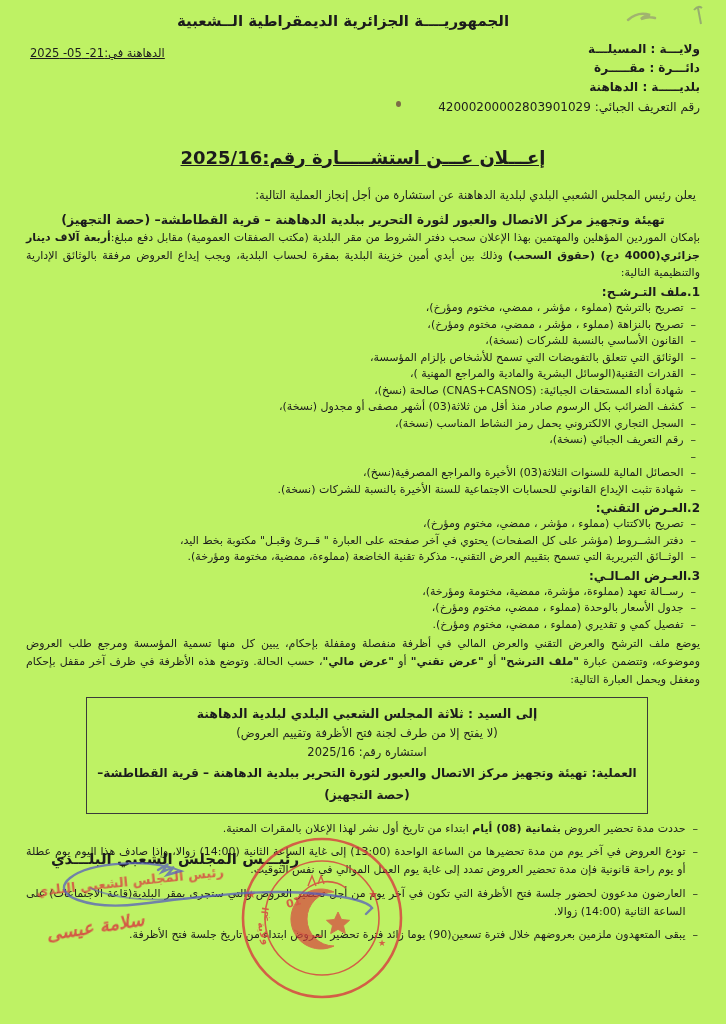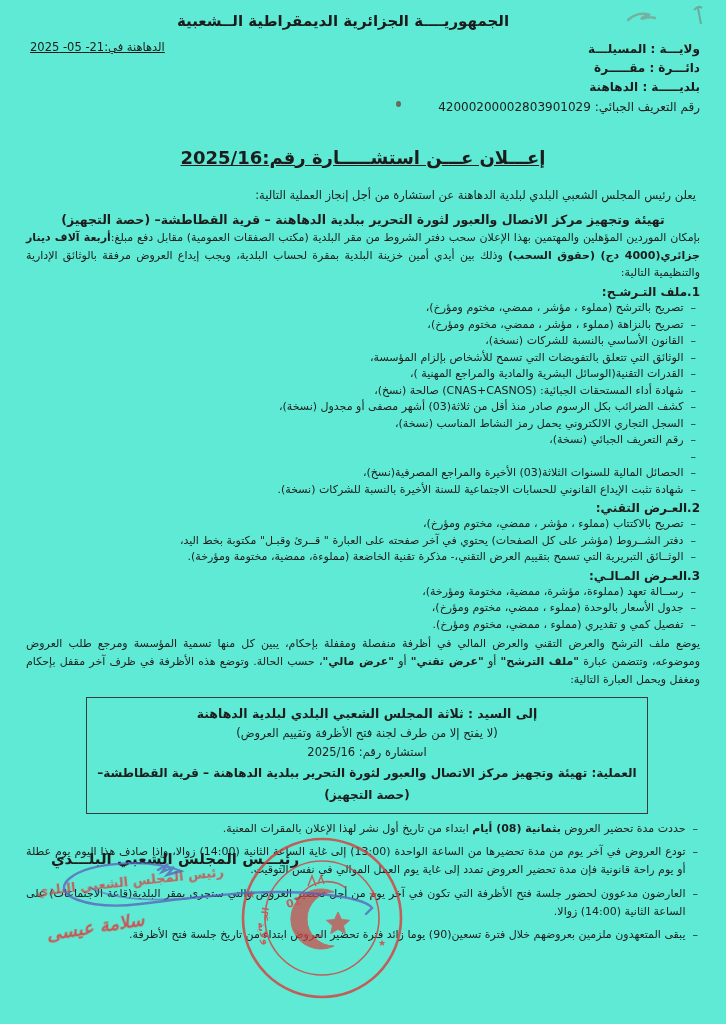--- a/index.html
+++ b/index.html
@@ -1,27 +1,27 @@
 <!DOCTYPE html>
 <html dir="rtl" lang="ar"><head>
 <meta charset="utf-8">
 <style>
   html,body{margin:0;padding:0;background:#e8e8e8;}
   .page{
     position:relative;width:726px;height:1024px;margin:0 auto;
-    background:#5eead4;color:#1c1c1c;box-sizing:border-box;
+    background:#bef264;color:#1c1c1c;box-sizing:border-box;
     padding:6px 26px 0 26px;direction:rtl;overflow:hidden;
     font-family:"DejaVu Sans", sans-serif;
   }
   .republic{font-size:15px;font-weight:bold;text-align:center;margin:6px 40px 10px 0;}
   .header-row{display:flex;justify-content:space-between;align-items:flex-start;margin-top:6px;}
   .admin-block div{font-size:12px;font-weight:bold;line-height:1.6;}
   .tax-line{font-size:11px;font-weight:normal !important;}
   .tax-line b{font-weight:normal;}
-  .date-line{font-size:11.5px;text-decoration:underline;margin-left:4px;}
+  .date-line{font-size:11.5px;text-decoration:underline;margin-top:6px;margin-left:4px;}
   .main-title{font-size:18px;font-weight:bold;text-align:center;text-decoration:underline;margin:30px 0 4px 0;}
   .intro{font-size:11.5px;text-align:right;margin:20px 4px 0 0;}
   .op-title{font-size:12.5px;font-weight:bold;text-align:center;margin:10px 0 2px 0;}
   .para{font-size:11px;line-height:1.62;text-align:justify;margin:2px 0;}
   .para .b{font-weight:bold;}
   .sec-heading{font-size:12px;font-weight:bold;margin:3px 0 1px 0;}
   .doc-list{margin:0;padding:0;}
   .li{display:flex;gap:7px;font-size:11px;line-height:1.5;padding-right:4px;}
   .li .dash{flex:0 0 auto;}
   .env-box{border:1.5px solid #3a3a3a;margin:8px 52px 6px 60px;padding:5px 8px 7px 8px;text-align:center;}

